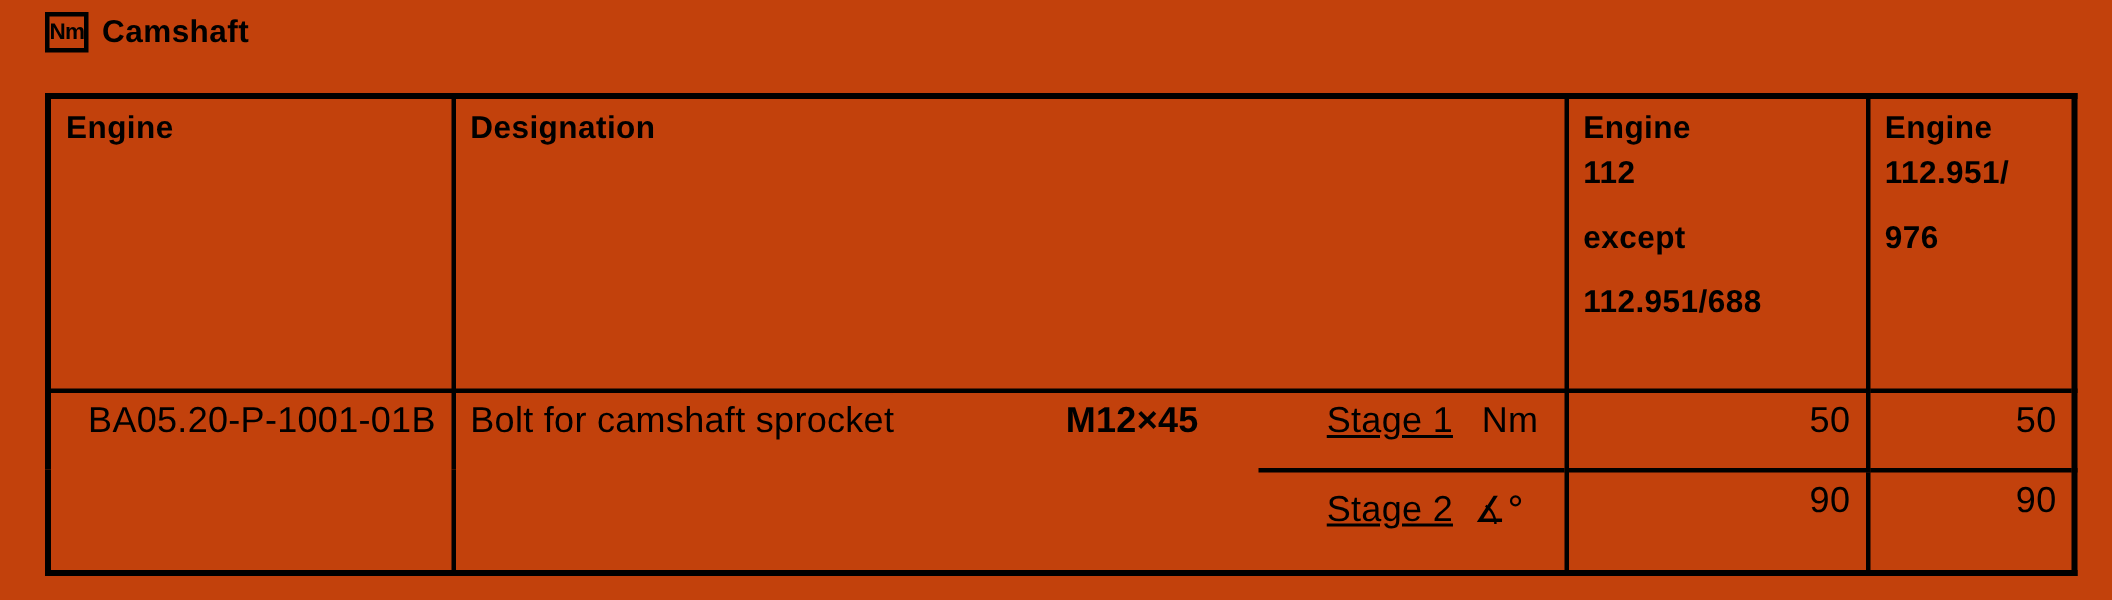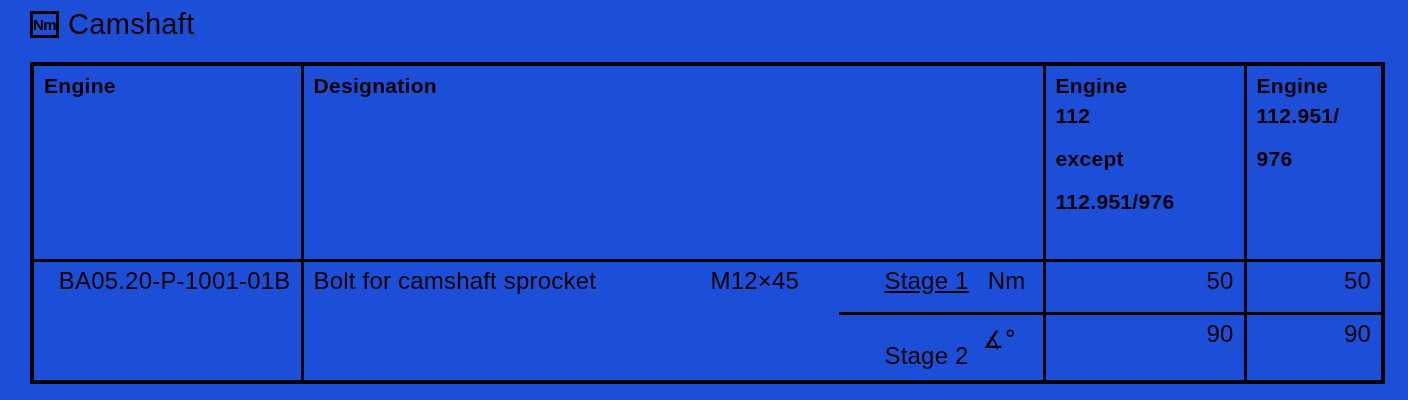--- a/index.html
+++ b/index.html
@@ -4,21 +4,21 @@
 <style>
   html, body {
     margin: 0;
     padding: 0;
     background: #ffffff;
   }
   .page {
     position: relative;
     width: 1408px;
     height: 400px;
-    background: #1d4ed8;
+    background: #c2410c;
     color: #000000;
     font-family: "Liberation Sans", "DejaVu Sans", sans-serif;
     overflow: hidden;
   }
 
   
   .title-row {
     position: absolute;
     left: 30px;
     top: 8px;
@@ -31,22 +31,22 @@
     align-items: center;
     justify-content: center;
     width: 23px;
     height: 21px;
     border: 3px solid #000;
     font-weight: bold;
     font-size: 15px;
     letter-spacing: -0.5px;
   }
   .title-text {
-    font-size: 29px;
-    font-weight: normal;
+    font-size: 21px;
+    font-weight: bold;
     letter-spacing: 0.3px;
   }
 
   
   table.spec-table {
     position: absolute;
     left: 30px;
     top: 62px;
     width: 1351px;
     height: 320px;
@@ -83,24 +83,24 @@
 
   
   td.des-cell { padding: 0; }
   .des-inner {
     position: relative;
     height: 100%;
     min-height: 118px;
     border-radius: 28px;
   }
   .des-text  { position: absolute; left: 10px;  top: 5px; white-space: nowrap; }
-  .size-text { position: absolute; left: 407px; top: 5px; white-space: nowrap; }
+  .size-text { position: absolute; left: 407px; top: 5px; white-space: nowrap; font-weight: bold; }
   .stage1-label { position: absolute; left: 581px; top: 5px;  white-space: nowrap; text-decoration: underline; }
   .stage1-unit  { position: absolute; right: 17px; top: 5px;  white-space: nowrap; }
-  .stage2-label { position: absolute; left: 581px; top: 80px; white-space: nowrap; }
+  .stage2-label { position: absolute; left: 581px; top: 64px; white-space: nowrap; text-decoration: underline; }
   .stage2-unit  { position: absolute; right: 26px; top: 64px; white-space: nowrap;
                   font-family: "DejaVu Sans", sans-serif; }
   .stage-divider {
     position: absolute;
     left: 535px;
     right: 0;
     top: 50px;
     height: 3px;
     background: #000;
   }
@@ -128,21 +128,21 @@
         <th>
           <p>Engine</p>
         </th>
         <th>
           <p>Designation</p>
         </th>
         <th>
           <p>Engine
 112</p>
           <p>except</p>
-          <p>112.951/976</p>
+          <p>112.951/688</p>
         </th>
         <th>
           <p>Engine
 112.951/</p>
           <p>976</p>
         </th>
       </tr>
 
       <tr class="stage1-row">
         <td rowspan="2">

